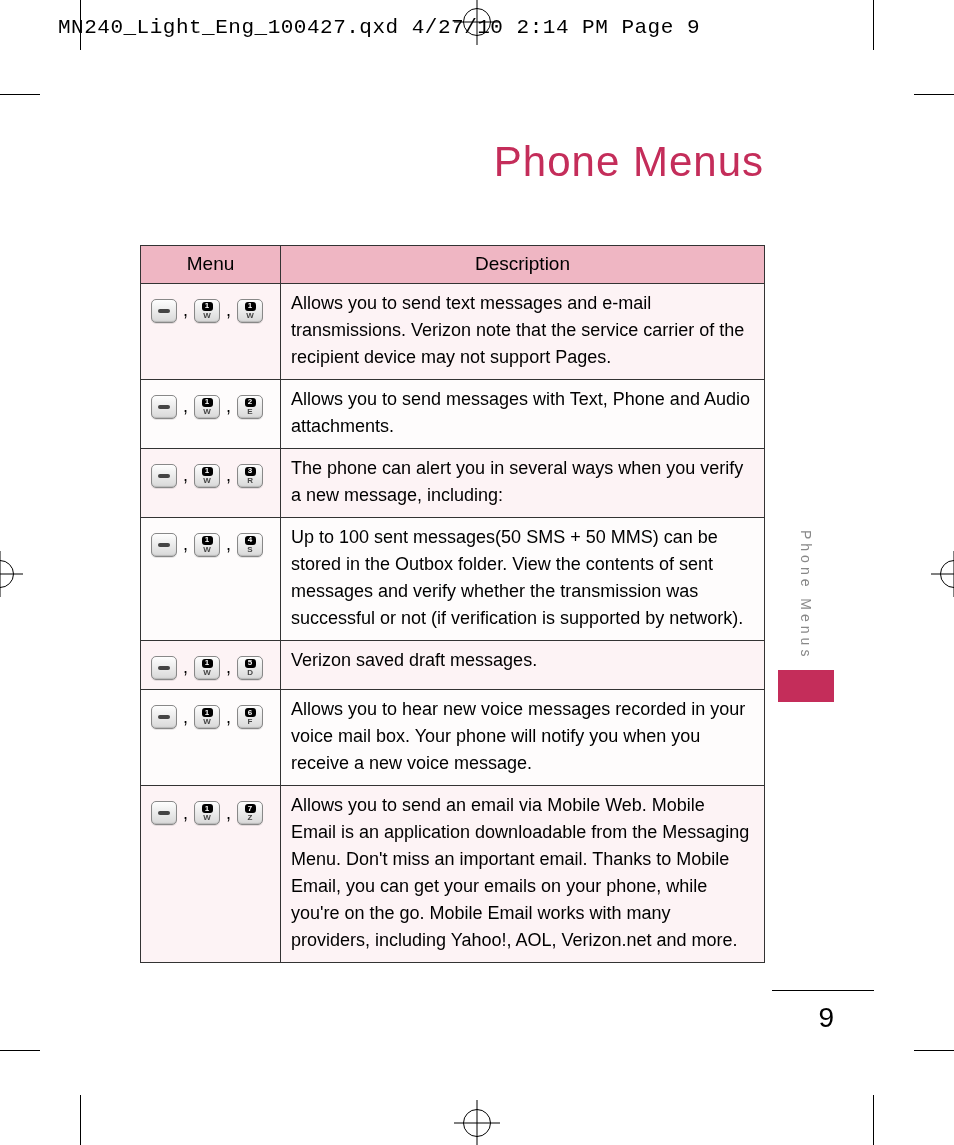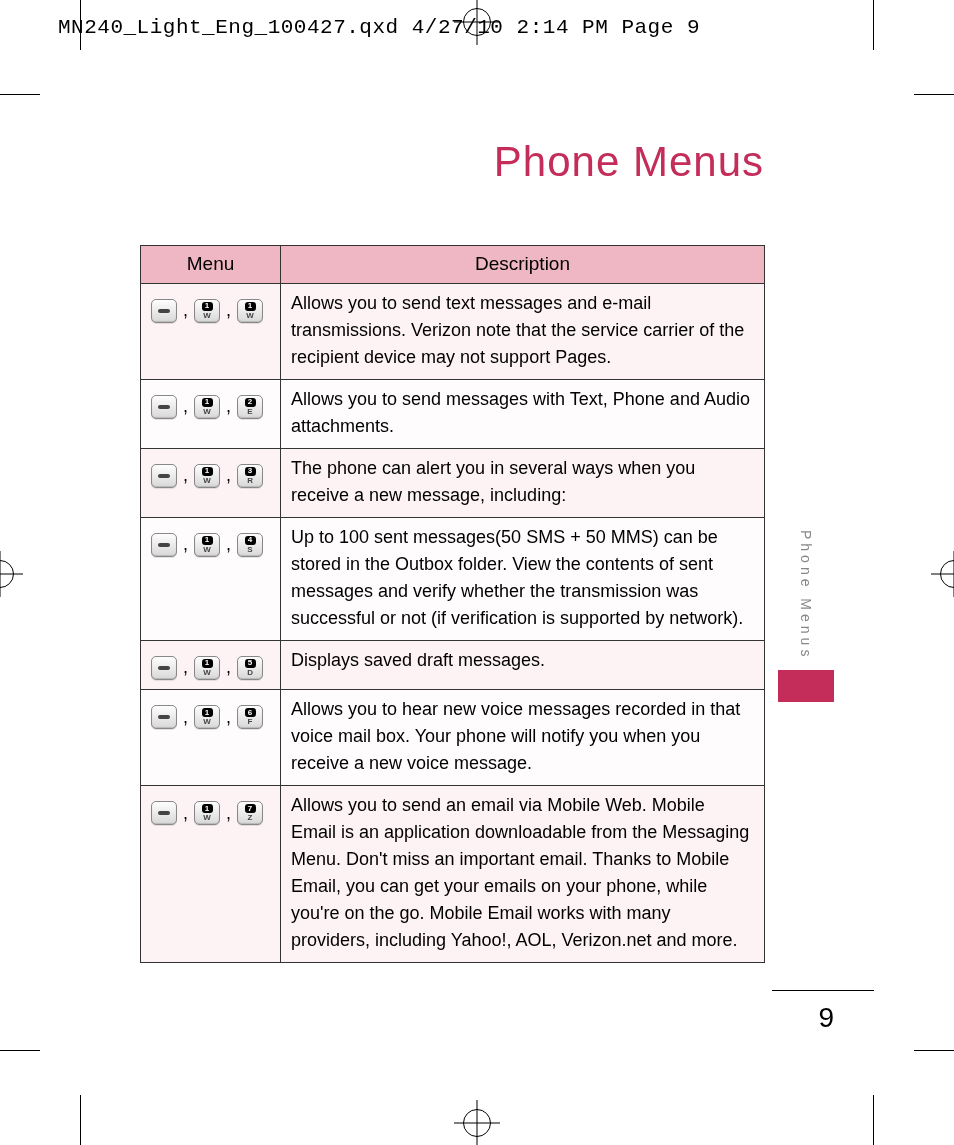--- a/index.html
+++ b/index.html
@@ -238,21 +238,21 @@
               </span>
             </span>
             <span class="comma">,</span>
             <span class="key">
               <span class="key-stack">
                 <span class="key-num">3</span>
                 <span class="key-let">R</span>
               </span>
             </span>
           </span></td>
-        <td>The phone can alert you in several ways when you receive a new message, including:</td>
+        <td>The phone can alert you in several ways when you verify a new message, including:</td>
       </tr>
       <tr>
         <td class="menu-col"><span class="menu-seq">
             <span class="key soft"></span>
             <span class="comma">,</span>
             <span class="key">
               <span class="key-stack">
                 <span class="key-num">1</span>
                 <span class="key-let">W</span>
               </span>
@@ -278,41 +278,41 @@
               </span>
             </span>
             <span class="comma">,</span>
             <span class="key">
               <span class="key-stack">
                 <span class="key-num">5</span>
                 <span class="key-let">D</span>
               </span>
             </span>
           </span></td>
-        <td>Displays saved draft messages.</td>
+        <td>Verizon saved draft messages.</td>
       </tr>
       <tr>
         <td class="menu-col"><span class="menu-seq">
             <span class="key soft"></span>
             <span class="comma">,</span>
             <span class="key">
               <span class="key-stack">
                 <span class="key-num">1</span>
                 <span class="key-let">W</span>
               </span>
             </span>
             <span class="comma">,</span>
             <span class="key">
               <span class="key-stack">
                 <span class="key-num">6</span>
                 <span class="key-let">F</span>
               </span>
             </span>
           </span></td>
-        <td>Allows you to hear new voice messages recorded in that voice mail box. Your phone will notify you when you receive a new voice message.</td>
+        <td>Allows you to hear new voice messages recorded in your voice mail box. Your phone will notify you when you receive a new voice message.</td>
       </tr>
       <tr>
         <td class="menu-col"><span class="menu-seq">
             <span class="key soft"></span>
             <span class="comma">,</span>
             <span class="key">
               <span class="key-stack">
                 <span class="key-num">1</span>
                 <span class="key-let">W</span>
               </span>

